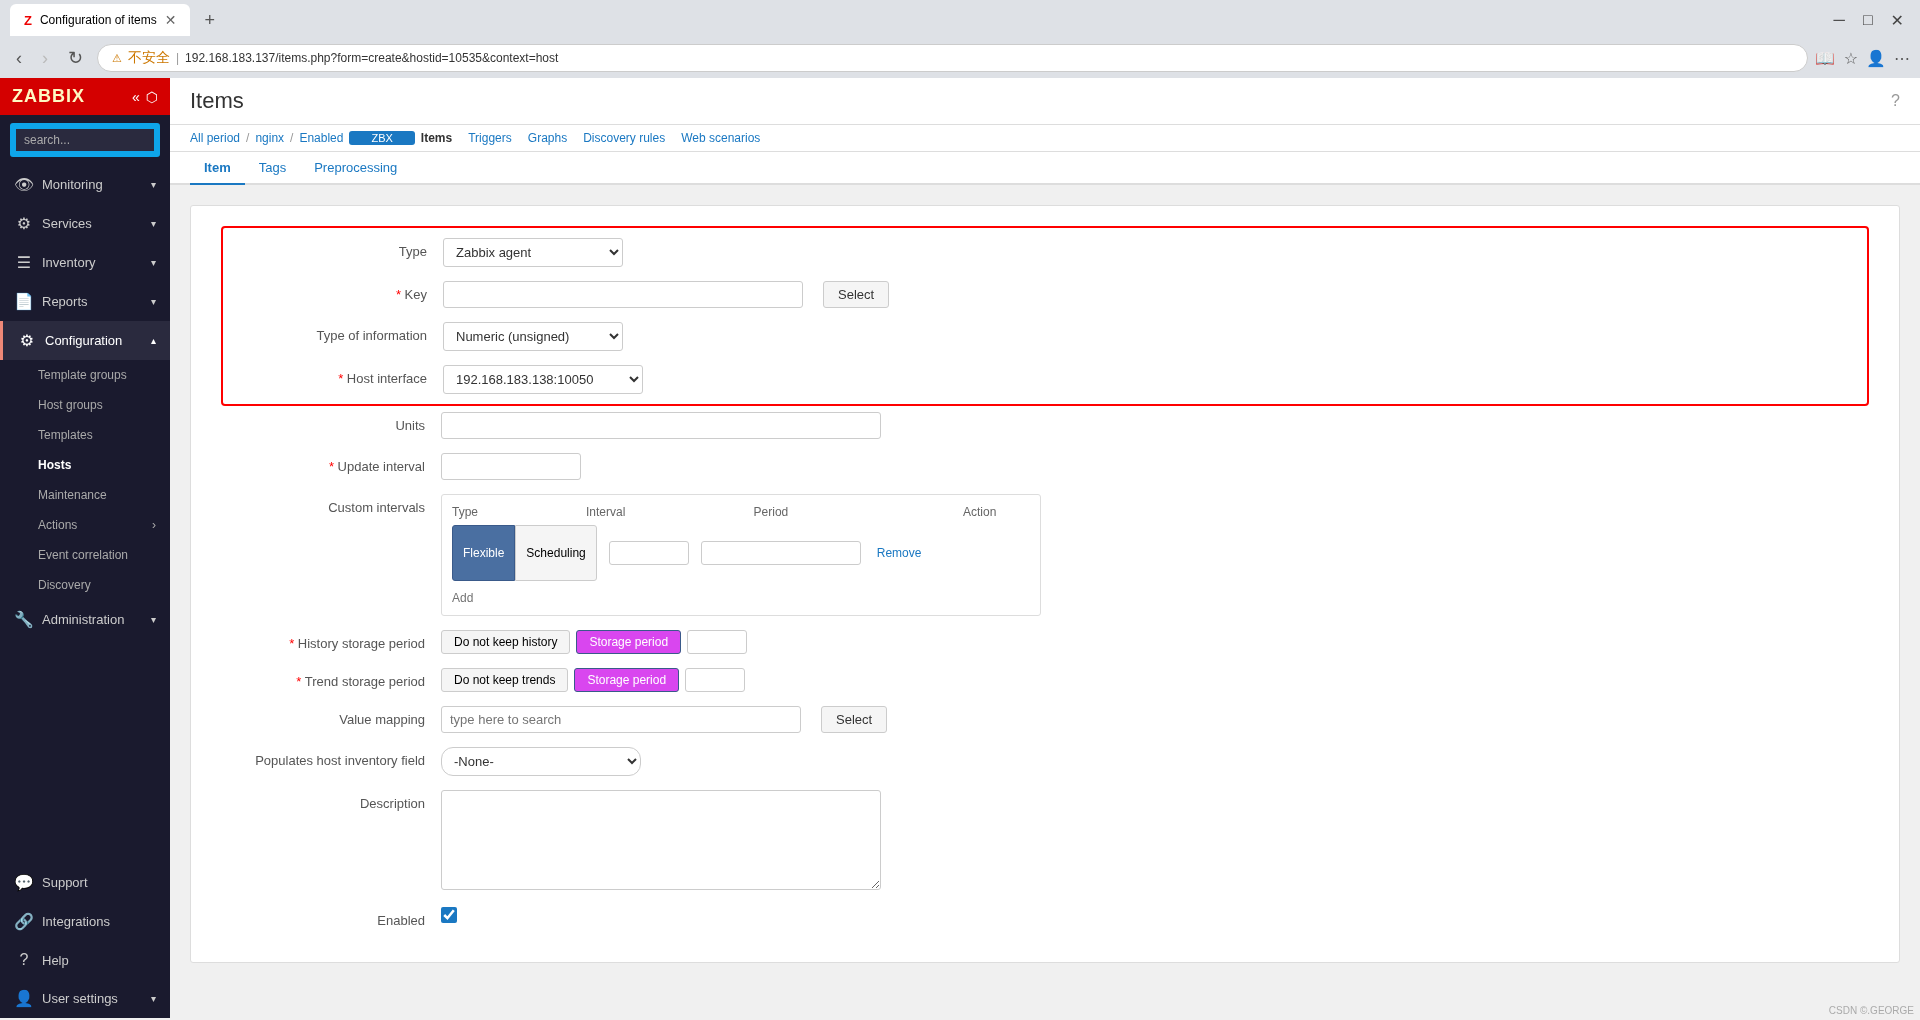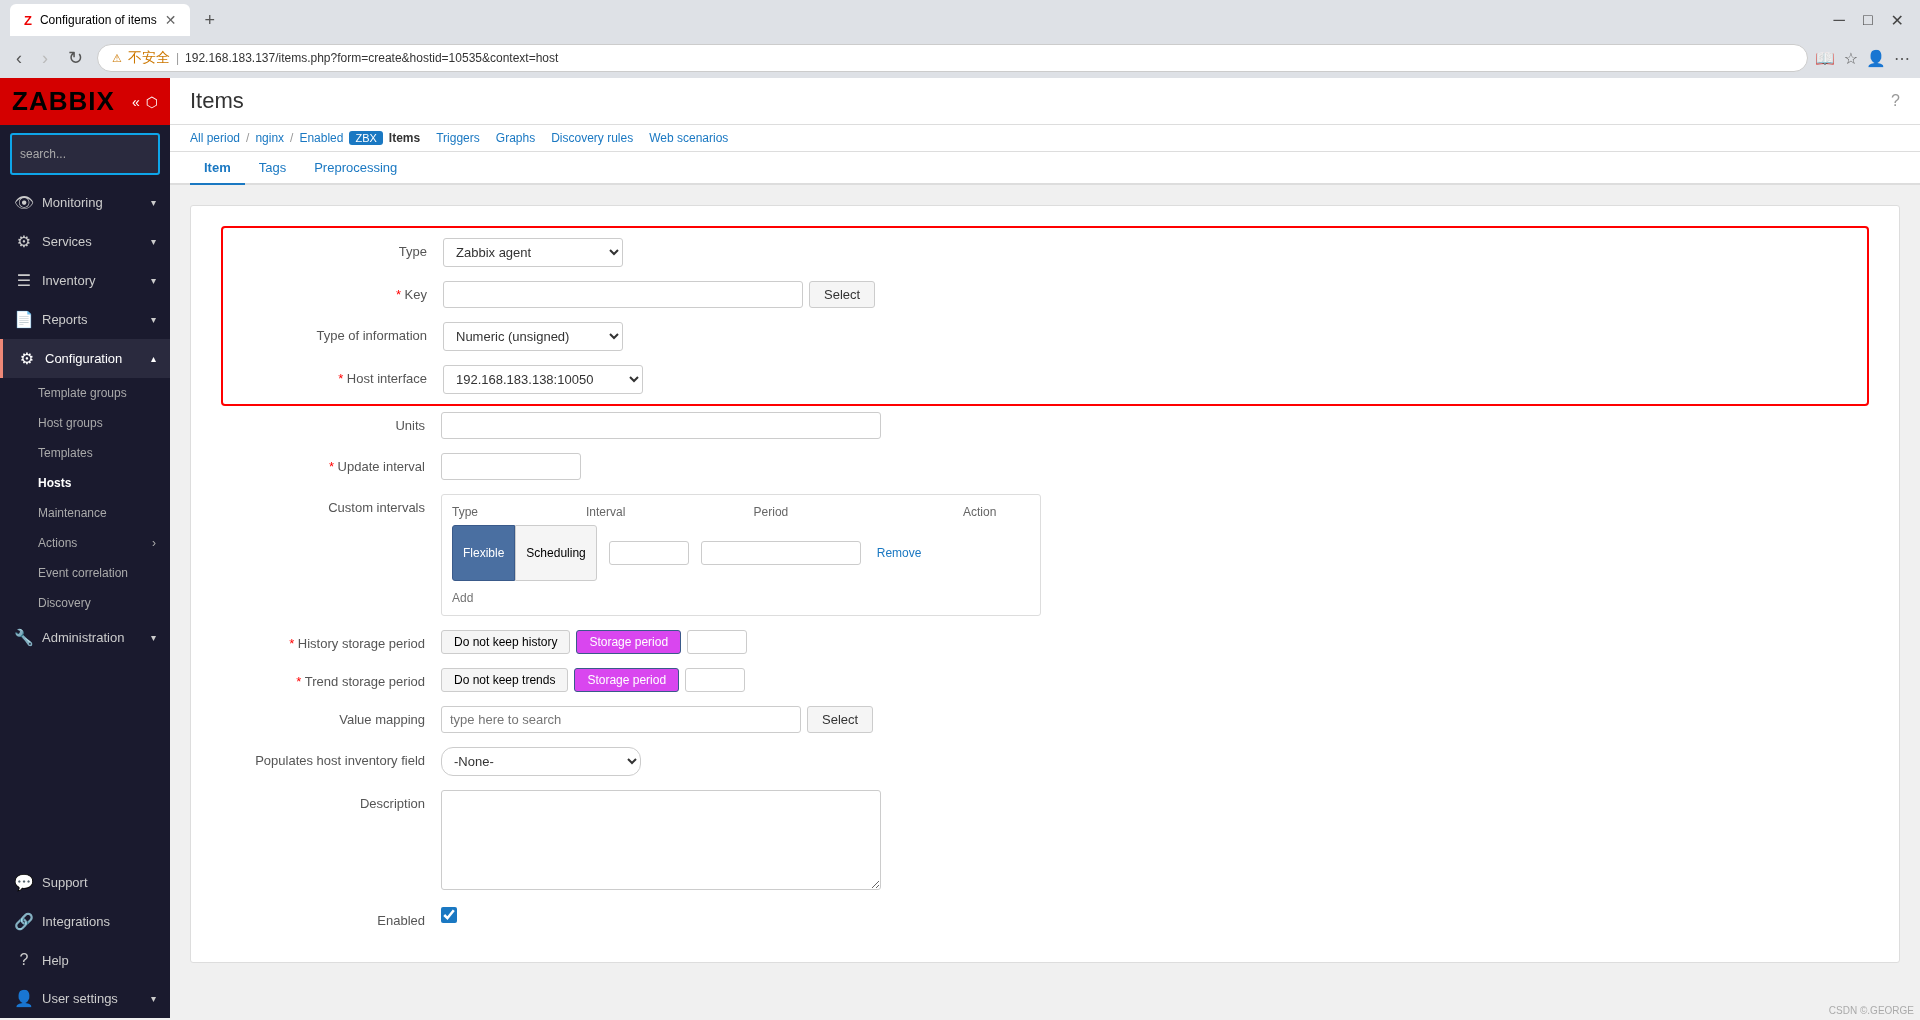--- a/index.html
+++ b/index.html
@@ -21,64 +21,64 @@
     .address-bar .url { flex: 1; }
     .address-bar-right { display: flex; gap: 8px; align-items: center; }
     .addr-icon { font-size: 16px; color: #555; cursor: pointer; }
 
     
     .app-layout { display: flex; height: calc(1020px - 80px); }
 
     
     .sidebar { width: 170px; background: #1a1a2e; color: white; display: flex; flex-direction: column; flex-shrink: 0; overflow-y: auto; }
     .sidebar-logo { background: #d40000; padding: 8px 12px; display: flex; align-items: center; justify-content: space-between; }
-    .logo-text { font-size: 26px; font-weight: bold; color: #000000; letter-spacing: 1px; }
+    .logo-text { font-size: 18px; font-weight: bold; color: #fef9c3; letter-spacing: 1px; }
     .logo-controls { display: flex; gap: 6px; color: white; cursor: pointer; font-size: 14px; }
     .sidebar-search { padding: 8px 10px; }
-    .sidebar-search input { width: 100%; background: #2a2a3e; border: 2px solid #0ea5e9; border-radius: 3px; color: white; padding: 12px 8px; font-size: 12px; }
+    .sidebar-search input { width: 100%; background: #2a2a3e; border: 6px solid #0ea5e9; border-radius: 3px; color: white; padding: 4px 8px; font-size: 12px; }
     .sidebar-search input::placeholder { color: #aaa; }
 
     .sidebar-item { display: flex; align-items: center; gap: 8px; padding: 10px 14px; cursor: pointer; color: #ccc; font-size: 13px; }
     .sidebar-item.active { background: #2a2a3e; color: white; border-left: 3px solid #e87; }
     .sidebar-item .icon { font-size: 16px; width: 20px; text-align: center; }
     .sidebar-item .arrow { margin-left: auto; font-size: 10px; }
 
     .sidebar-subitem { padding: 8px 14px 8px 38px; cursor: pointer; color: #aaa; font-size: 12px; }
     .sidebar-subitem.active { color: white; font-weight: bold; border-left: 3px solid #4e9af1; margin-left: -3px; }
 
     
     .content-area { flex: 1; background: #f0f0f0; display: flex; flex-direction: column; overflow: hidden; }
     .content-header { background: white; padding: 10px 20px; border-bottom: 1px solid #ddd; display: flex; align-items: center; justify-content: space-between; }
     .page-title { font-size: 22px; font-weight: normal; color: #333; }
     .help-icon { font-size: 16px; color: #999; cursor: pointer; }
 
     
     .breadcrumb-row { background: white; padding: 6px 20px; border-bottom: 1px solid #ddd; display: flex; align-items: center; gap: 6px; font-size: 12px; }
     .breadcrumb-link { color: #1a78c2; cursor: pointer; text-decoration: none; }
     .breadcrumb-sep { color: #999; }
-    .breadcrumb-badge { background: #1a78c2; color: white; padding: 1px 6px; border-radius: 3px; font-size: 11px; }
+    .breadcrumb-badge { background: #1a78c2; color: white; padding: 1px 22px; border-radius: 3px; font-size: 11px; }
 
     .tab-row { background: white; padding: 0 20px; border-bottom: 2px solid #ddd; display: flex; gap: 0; }
     .tab { padding: 8px 14px; cursor: pointer; color: #1a78c2; font-size: 13px; border-bottom: 2px solid transparent; margin-bottom: -2px; }
     .tab.active { color: #1a78c2; border-bottom: 2px solid #1a78c2; font-weight: bold; }
 
     
     .form-area { flex: 1; overflow-y: auto; padding: 20px; background: #f0f0f0; }
     .form-card { background: white; border: 1px solid #ddd; border-radius: 3px; padding: 20px 30px; }
 
     .form-row { display: flex; align-items: flex-start; margin-bottom: 14px; }
     .form-label { width: 220px; text-align: right; padding-right: 16px; padding-top: 6px; font-size: 13px; color: #555; flex-shrink: 0; }
     .form-label.required::before { content: "* "; color: red; }
     .form-control { flex: 1; max-width: 600px; }
 
     .input-text { width: 100%; padding: 5px 8px; border: 1px solid #ccc; border-radius: 3px; font-size: 13px; color: #333; }
 
     select.input-select { padding: 5px 8px; border: 1px solid #ccc; border-radius: 3px; font-size: 13px; color: #333; background: white; }
 
-    .input-with-btn { display: flex; gap: 6px; align-items: center; }
+    .input-with-btn { display: flex; gap: 20px; align-items: center; }
     .input-with-btn .input-text { flex: 1; }
     .btn { padding: 5px 14px; border: 1px solid #ccc; border-radius: 3px; font-size: 13px; cursor: pointer; background: #f5f5f5; color: #333; }
 
     
     .intervals-table { border: 1px solid #ddd; border-radius: 3px; padding: 10px; }
     .intervals-header { display: flex; font-size: 12px; color: #666; margin-bottom: 6px; }
     .intervals-header .col-type { width: 160px; }
     .intervals-header .col-interval { width: 200px; }
     .intervals-header .col-period { width: 250px; }
     .intervals-header .col-action { width: 80px; }

